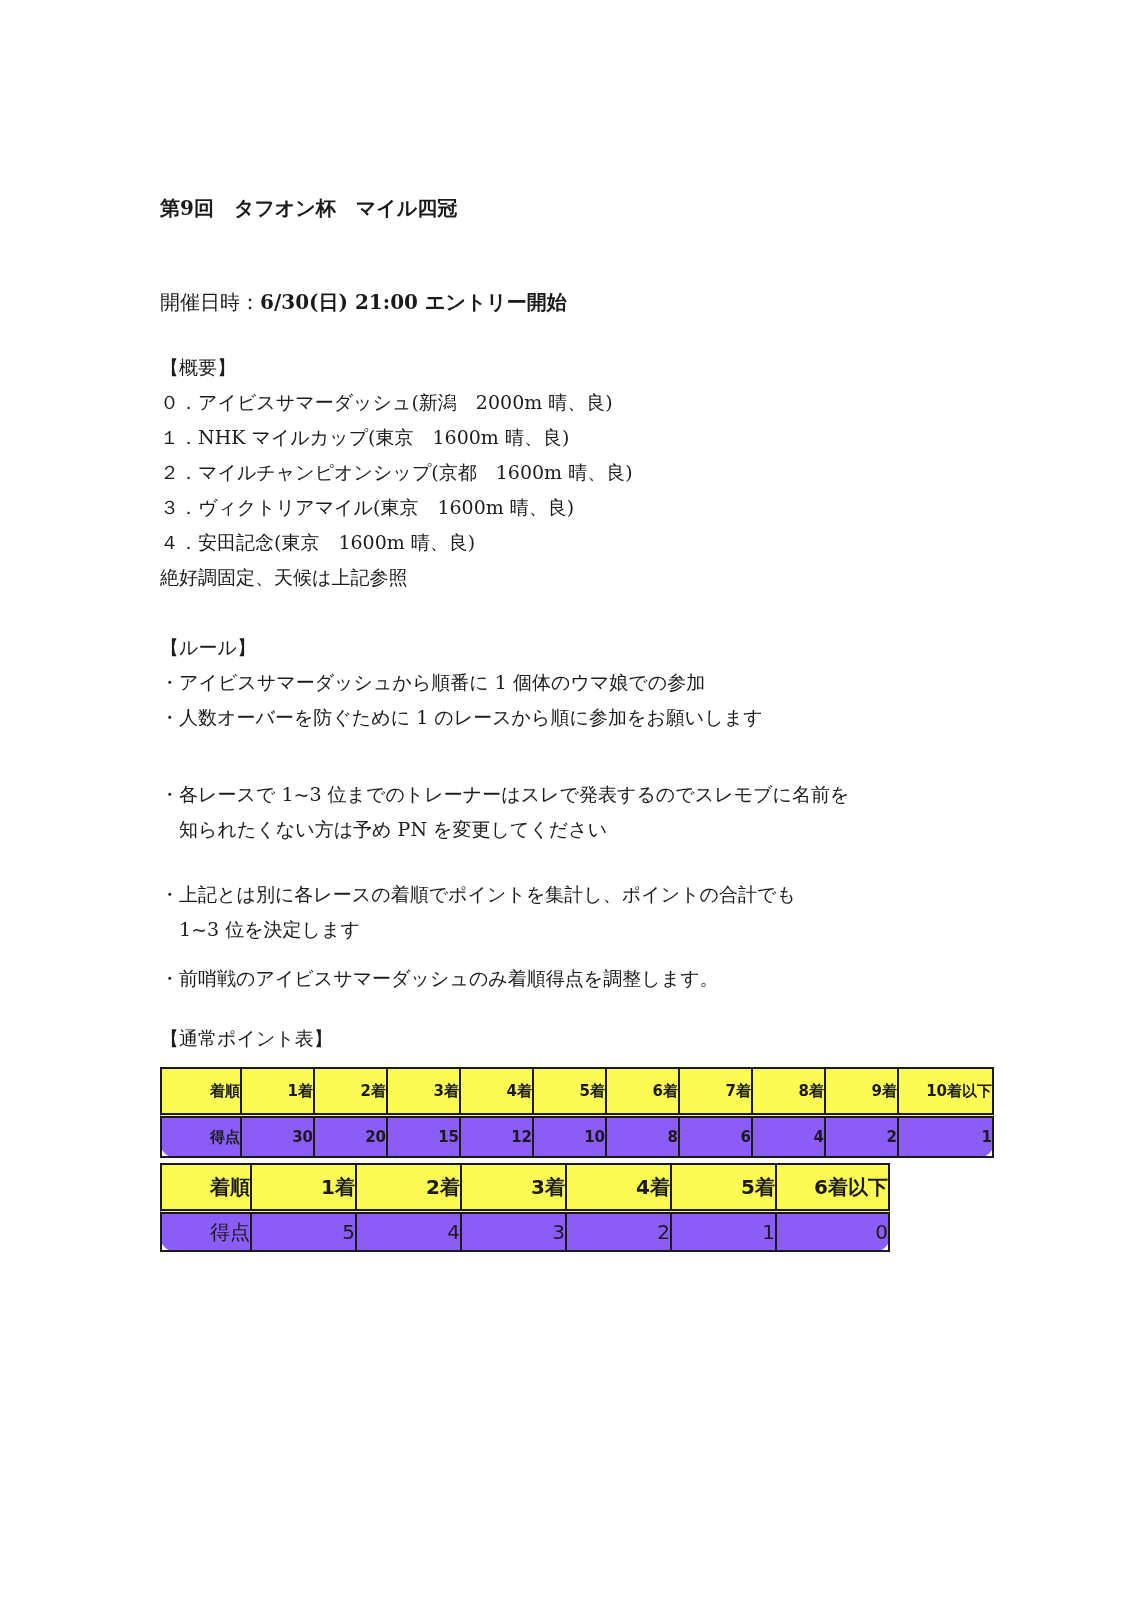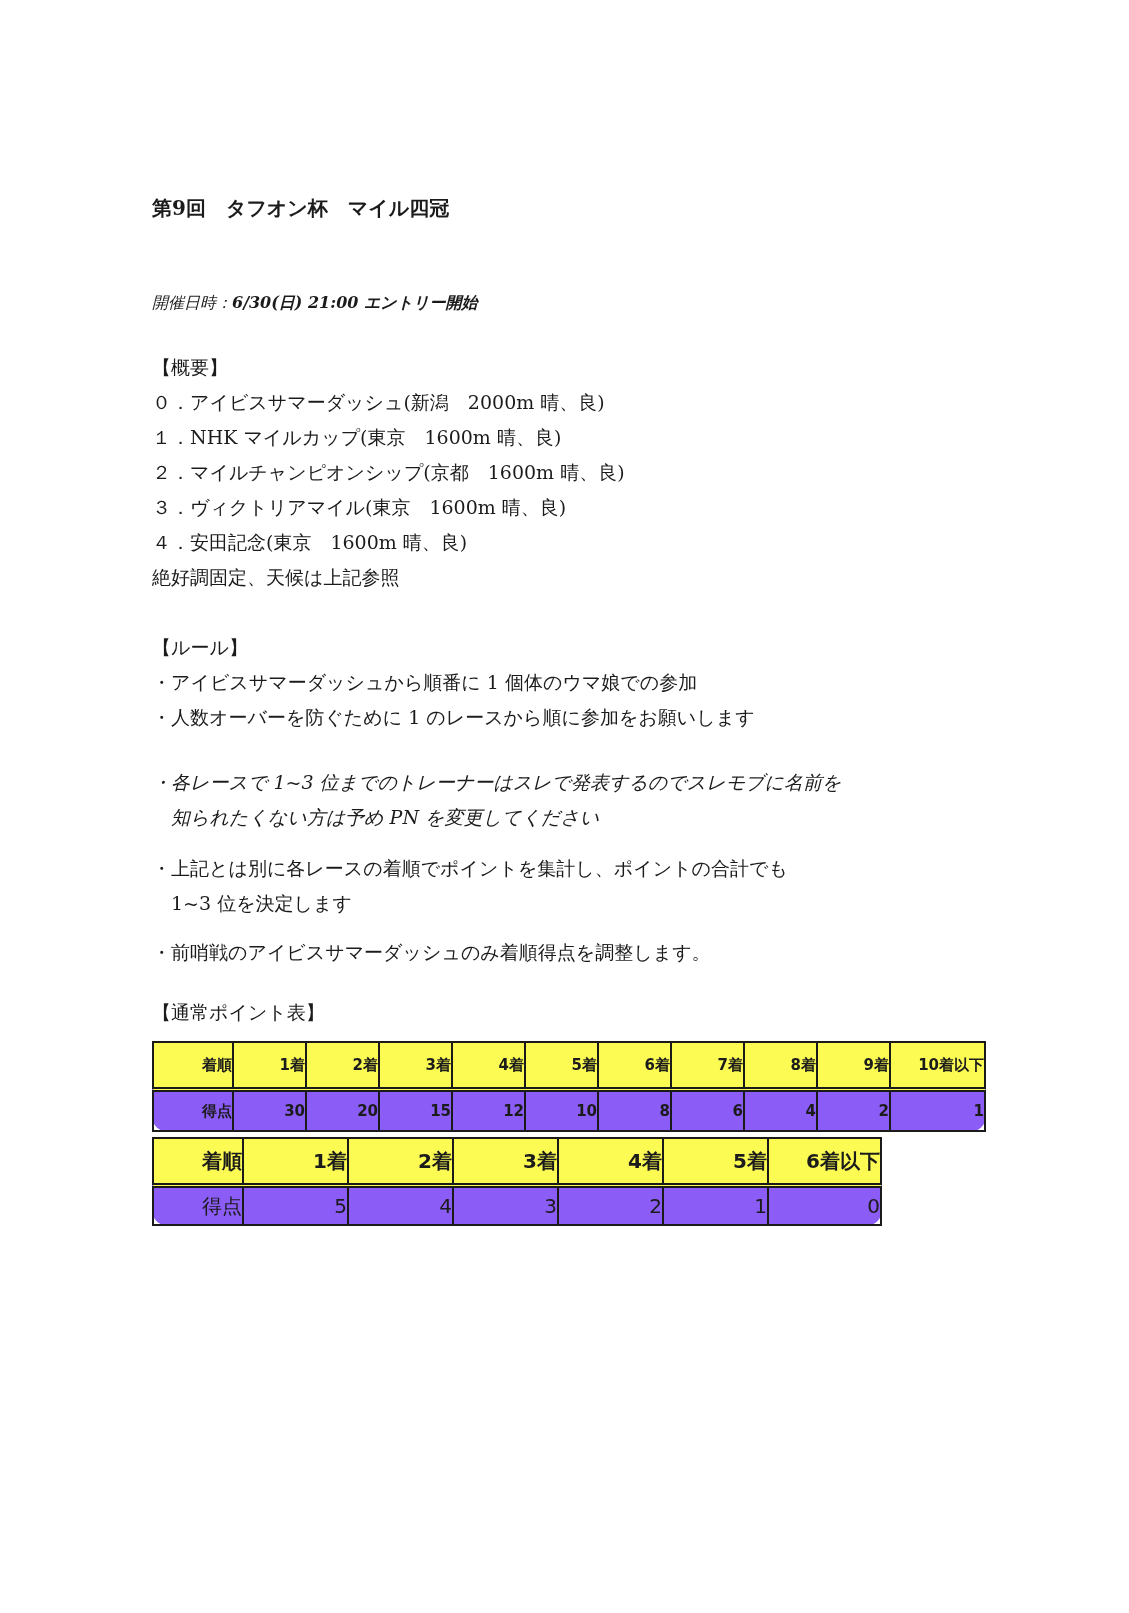--- a/index.html
+++ b/index.html
@@ -7,46 +7,45 @@
     position:relative;
     width:1129px;
     height:1613px;
     background:#ffffff;
     overflow:hidden;
     font-family:"DejaVu Serif","Liberation Serif",serif;
     color:#1b1b1b;
   }
   .content{
     position:absolute;
-    left:152px;
+    left:160px;
     top:193px;
     width:836px;
   }
   .doc-title{
     font-size:20px;
     line-height:30px;
     font-weight:700;
     margin:0;
   }
   .dateline{
     margin:62px 0 0 0;
-    font-size:16px;
+    font-size:20px;
     line-height:35px;
-    font-style:italic;
   }
   .dateline strong{font-weight:700;}
   .line{
     font-size:19px;
     line-height:35px;
   }
   .indent{padding-left:19px;}
   .overview-block{margin-top:30px;}
   .rules-block{margin-top:35px;}
-  .bullet-group-2{margin-top:30px;font-style:italic;}
-  .bullet-group-3{margin-top:16px;}
+  .bullet-group-2{margin-top:42px;}
+  .bullet-group-3{margin-top:30px;}
   .bullet-group-4{margin-top:14px;}
   .tbl-heading-1{margin-top:25px;}
   .tbl-heading-2{margin-top:26px;}
   table{
     border-collapse:collapse;
     table-layout:fixed;
     text-align:right;
     font-family:"DejaVu Sans","Liberation Sans",sans-serif;
     background:#8b5cf6;
     border-radius:16px;

